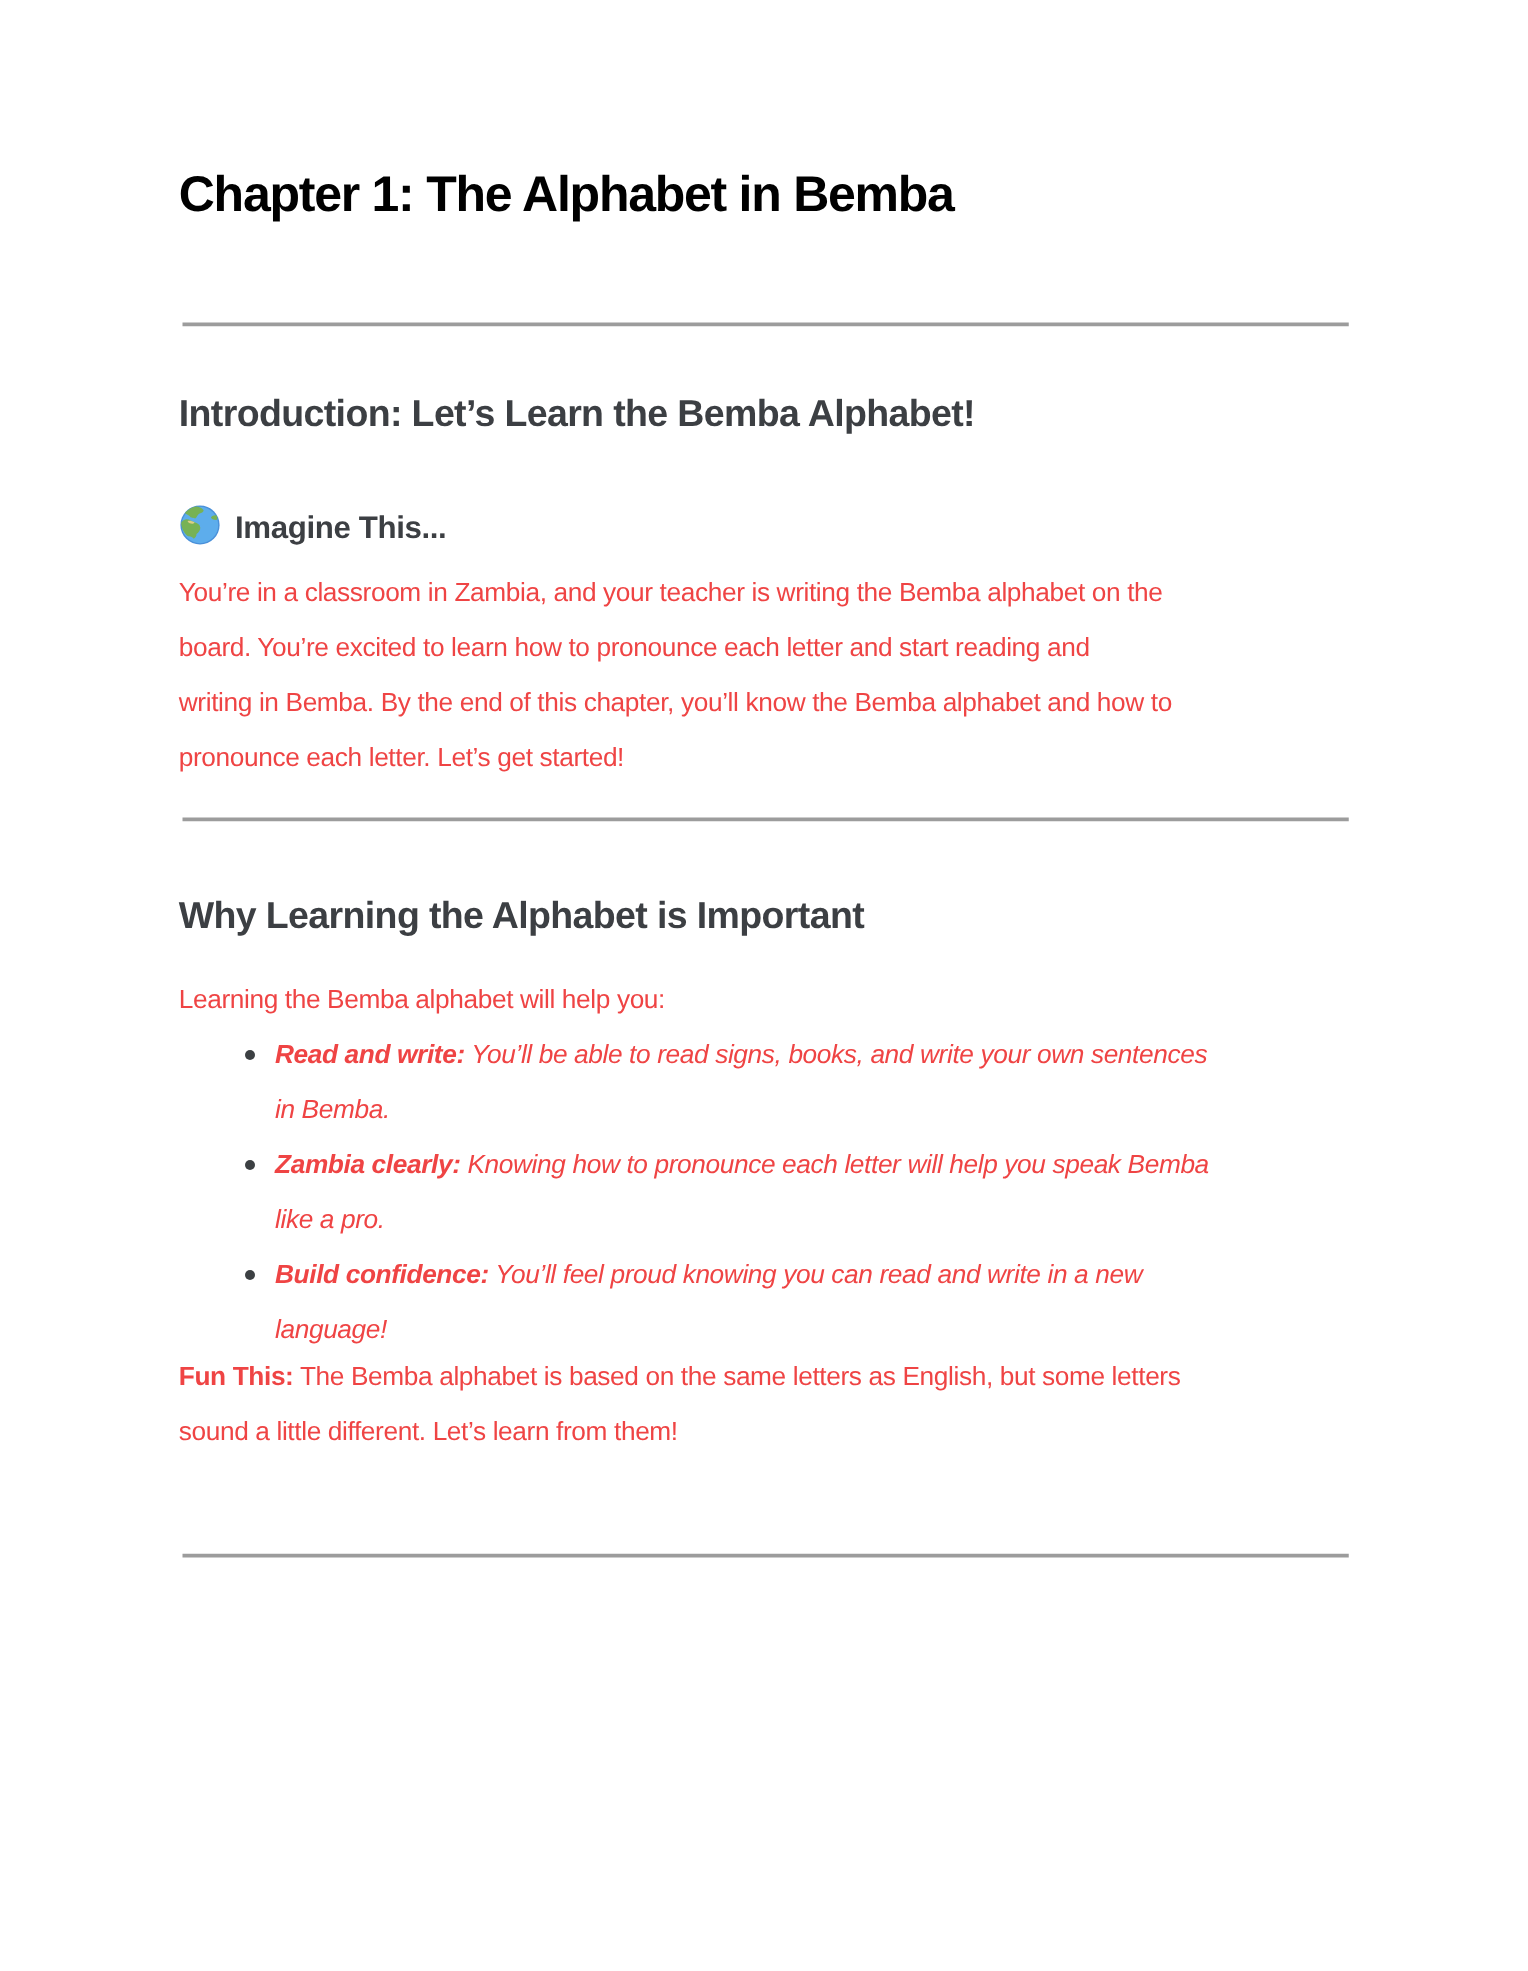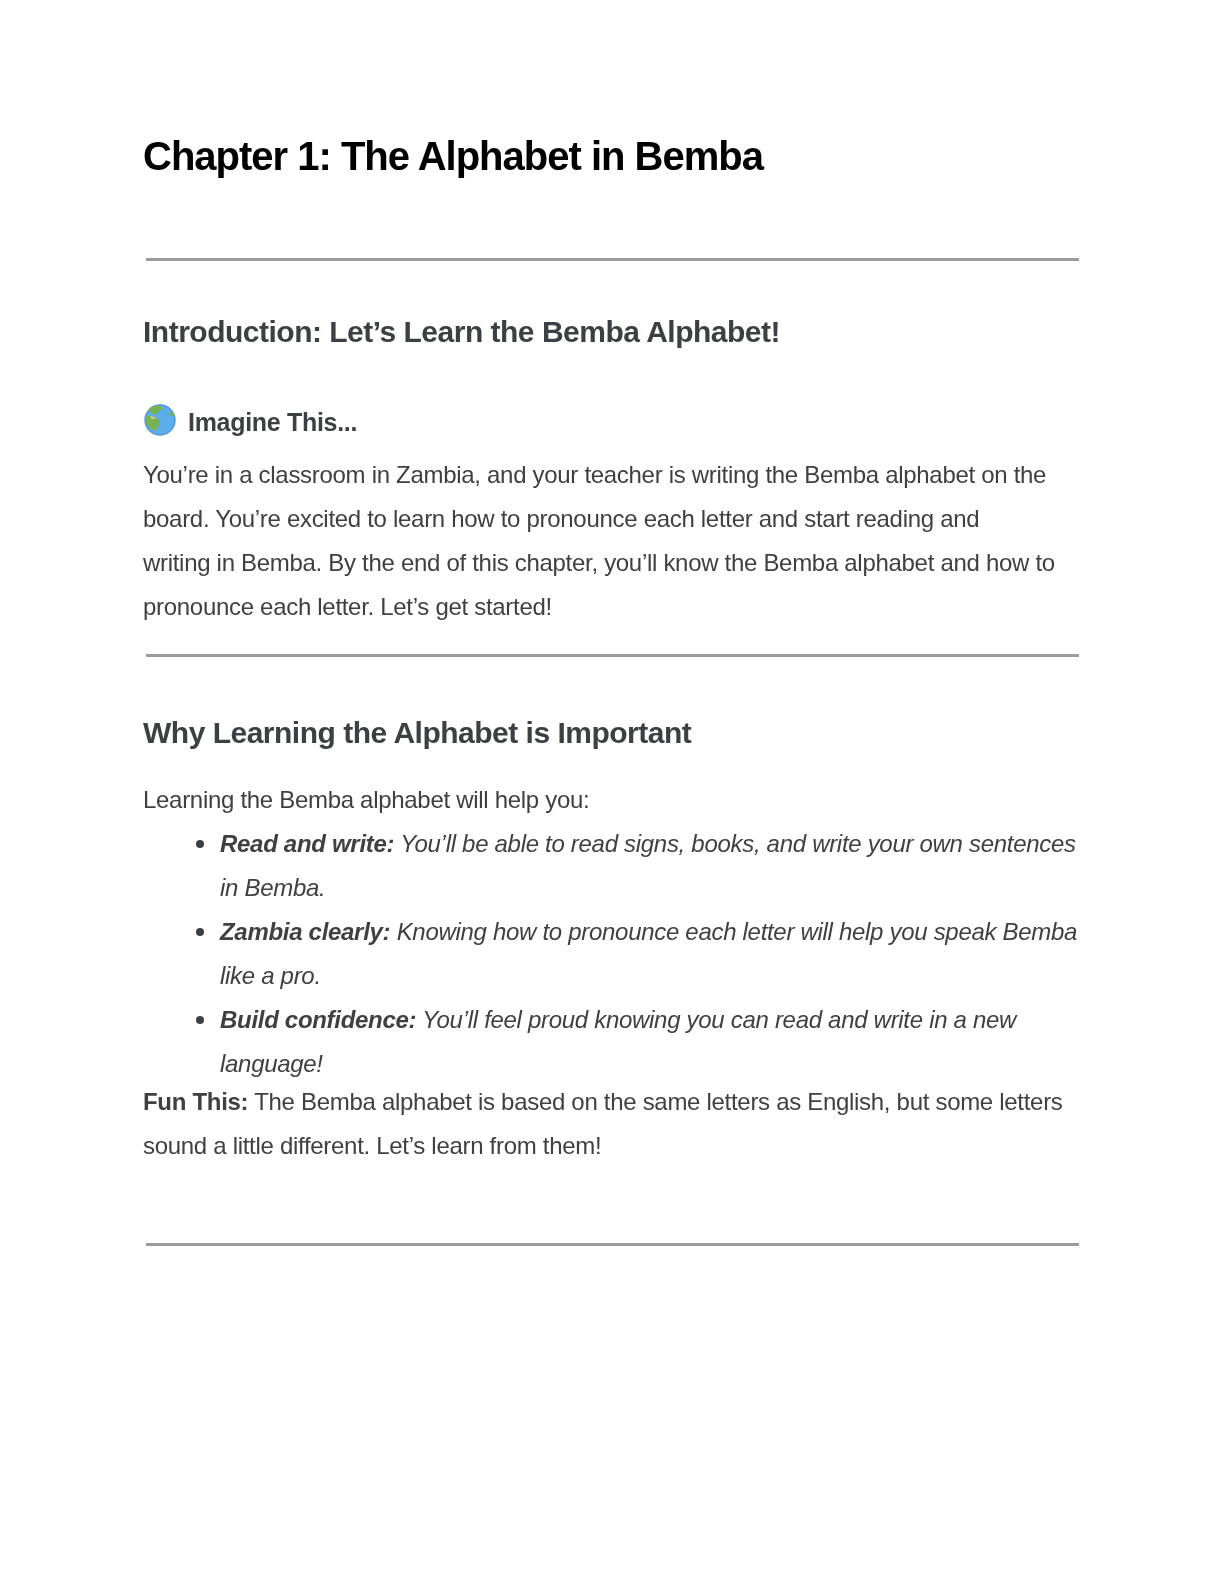--- a/index.html
+++ b/index.html
@@ -34,21 +34,21 @@
   .h-callout{
     position:absolute; left:143px; top:401px; height:36px;
     display:flex; align-items:flex-end; gap:11px;
   }
   .h-callout .label{
     font-size:25px; font-weight:700; color:#3c3f43;
     letter-spacing:-0.3px; white-space:nowrap;
   }
   .globe{width:34px; height:34px; display:block;}
   .body-text{
-    font-size:24px; line-height:44px; color:#404040;
+    font-size:21px; line-height:44px; color:#ef4444;
     letter-spacing:-0.3px; white-space:nowrap;
   }
   .para{position:absolute; left:143px; top:453px;}
   .lead-in{position:absolute; left:143px; top:778px; height:44px;}
   .bullet-item{position:absolute; left:143px; width:990px;font-style:italic;}
   .bullet-item .bl{padding-left:77px; height:44px;}
   .bullet-item .dot{
     position:absolute; left:53px; top:18px;
     width:8px; height:8px; border-radius:50%; background:#3c4043;
   }

